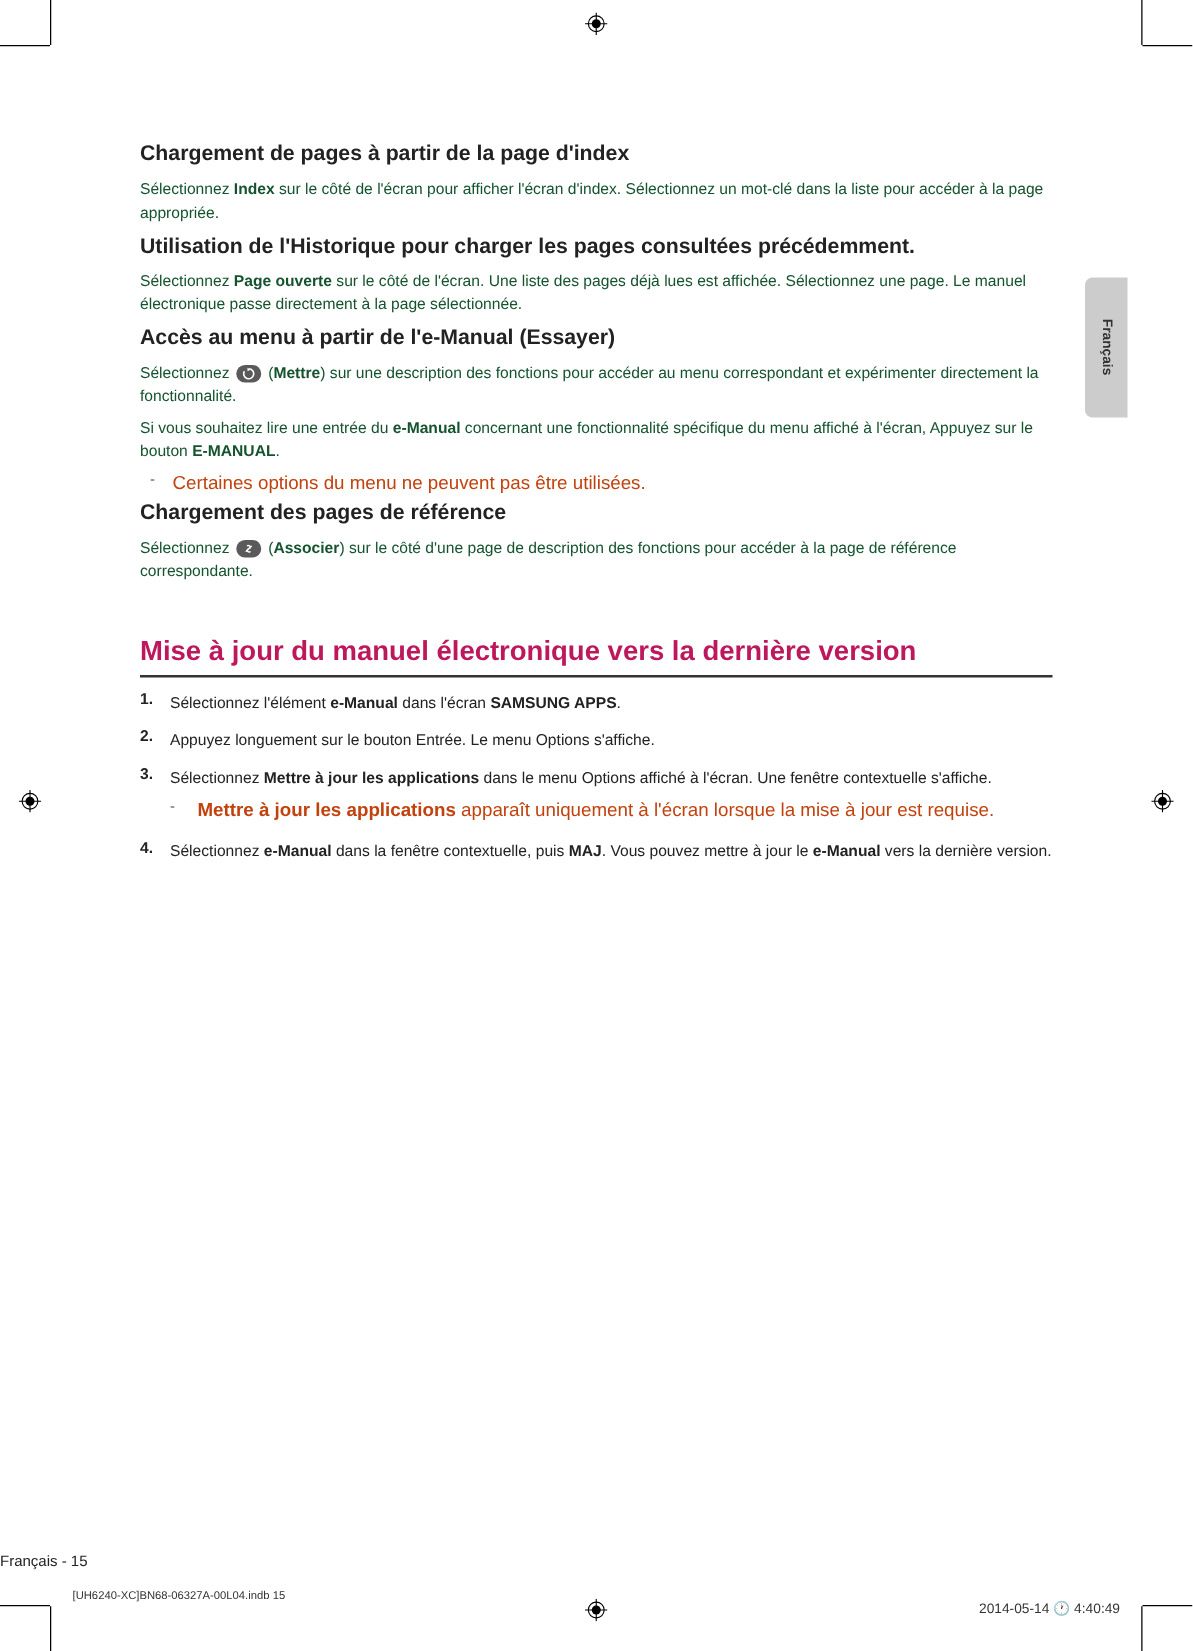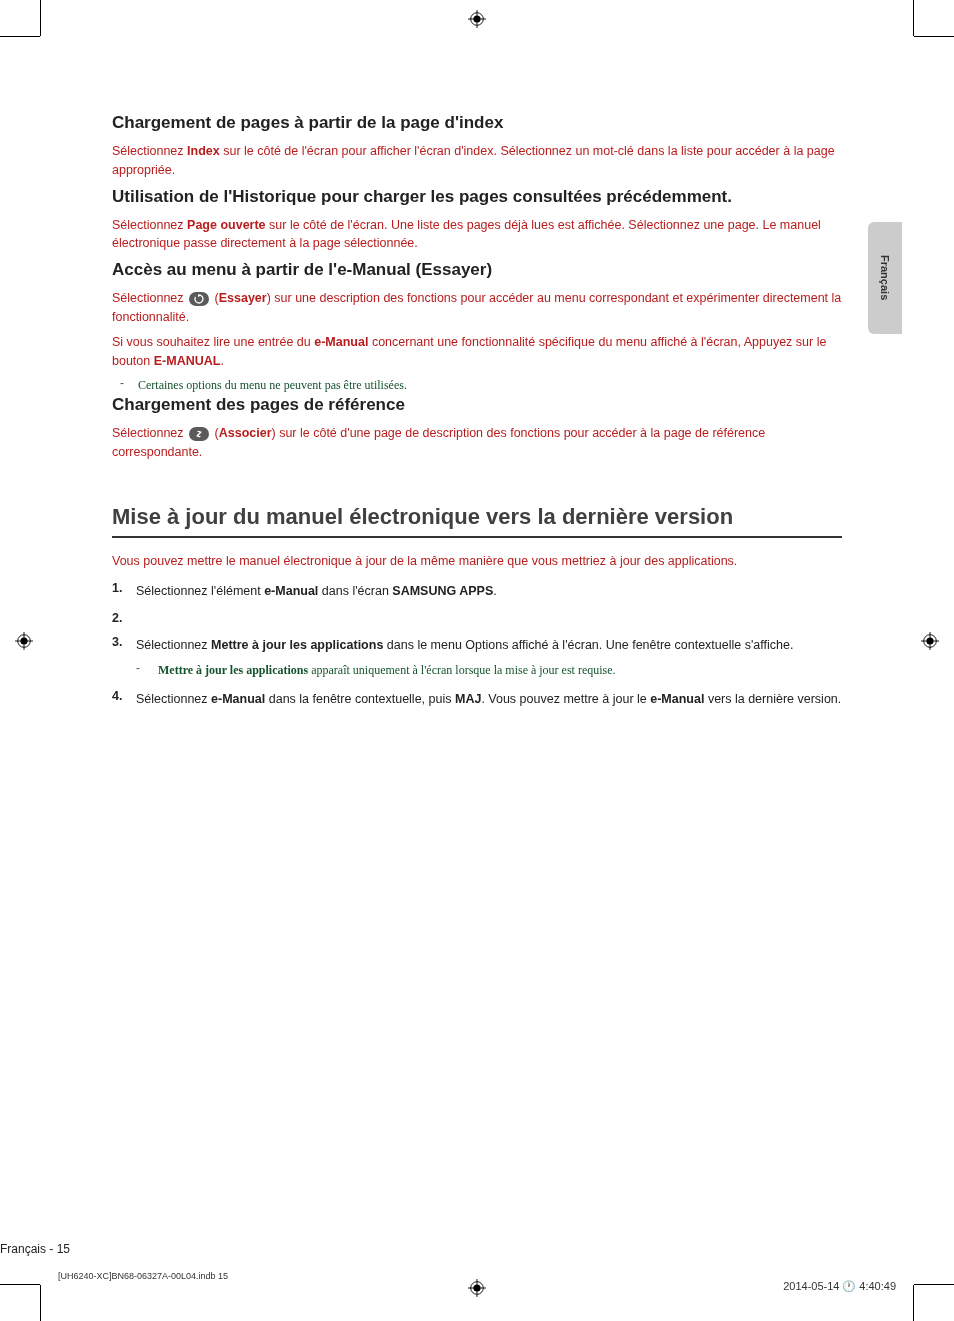--- a/index.html
+++ b/index.html
@@ -46,50 +46,48 @@
     .section-heading {
       font-size: 17px;
       font-weight: bold;
       color: #222;
       margin-bottom: 8px;
       line-height: 1.3;
     }
     .section-heading.first { margin-top: 0; }
     .body-text {
       font-size: 12.5px;
-      color: #b91c1c;
+      color: #14532d;
       line-height: 1.5;
       margin-bottom: 6px;
     }
     .body-text b { font-weight: bold; }
     .bullet-row {
       display: flex;
       margin-top: 6px;
       margin-left: 8px;
     }
     .bullet-dash {
       font-size: 12px;
       color: #555;
       width: 18px;
       flex-shrink: 0;
     }
     .bullet-text {
-      font-size: 12px;
-      color: #14532d;
+      font-size: 15px;
+      color: #c2410c;
       line-height: 1.5;
-      font-family: Liberation Serif, serif;
     }
     .main-heading {
       font-size: 22px;
       font-weight: bold;
-      color: #404040;
+      color: #be185d;
       border-bottom: 2px solid #333;
       padding-bottom: 6px;
       margin-top: 36px;
-      margin-bottom: 14px;
       display: inline-block;
       width: 100%;
     }
     .ol-row {
       display: flex;
       margin-top: 10px;
       margin-left: 0;
     }
     .ol-num {
       font-size: 12.5px;
@@ -236,21 +234,21 @@
   
   <div class="section-heading">Accès au menu à partir de l'e-Manual (Essayer)</div>
   <p class="body-text">
     <span>Sélectionnez </span>
     <span class="icon-inline">
       <svg viewBox="0 0 10 10">
           <path d="M5 1 A4 4 0 1 1 1.5 3" fill="none" stroke="#fff" stroke-width="1.3"></path>
           <path d="M4 0 L6 2 L4 3 Z" fill="#fff"></path>
         </svg>
     </span>
-    (<b>Essayer</b><span>) sur une description des fonctions pour accéder au menu correspondant et expérimenter directement la fonctionnalité.</span>
+    (<b>Mettre</b><span>) sur une description des fonctions pour accéder au menu correspondant et expérimenter directement la fonctionnalité.</span>
   </p>
   <p class="body-text">
     <span>Si vous souhaitez lire une entrée du </span><b>e-Manual</b><span> concernant une fonctionnalité spécifique du menu affiché à l'écran, Appuyez sur le bouton </span><b>E-MANUAL</b><span>.</span>
   </p>
   <div class="bullet-row">
     <span class="bullet-dash">-</span>
     <span class="bullet-text">Certaines options du menu ne peuvent pas être utilisées.</span>
   </div>
 
   
@@ -260,32 +258,32 @@
     <span class="icon-inline">
       <svg viewBox="0 0 10 10">
           <path d="M3 7 L7 3 M4 2.5 A1.5 1.5 0 0 1 6 4.5 M6 7.5 A1.5 1.5 0 0 1 4 5.5" fill="none" stroke="#fff" stroke-width="1.2" stroke-linecap="round"></path>
         </svg>
     </span>
     (<b>Associer</b><span>) sur le côté d'une page de description des fonctions pour accéder à la page de référence correspondante.</span>
   </p>
 
   
   <div class="main-heading">Mise à jour du manuel électronique vers la dernière version</div>
-  <p class="body-text">Vous pouvez mettre le manuel électronique à jour de la même manière que vous mettriez à jour des applications.</p>
 
   
   <div class="ol-row">
     <span class="ol-num">1.</span>
     <span class="ol-text">
       <span>Sélectionnez l'élément </span><b>e-Manual</b><span> dans l'écran </span><b>SAMSUNG APPS</b><span>.</span>
     </span>
   </div>
 
   <div class="ol-row">
     <span class="ol-num">2.</span>
+    <span class="ol-text">Appuyez longuement sur le bouton Entrée. Le menu Options s'affiche.</span>
   </div>
 
   <div class="ol-row">
     <span class="ol-num">3.</span>
     <span class="ol-text">
       <span>Sélectionnez </span><b>Mettre à jour les applications</b><span> dans le menu Options affiché à l'écran. Une fenêtre contextuelle s'affiche.</span>
     </span>
   </div>
   <div class="sub-bullet">
     <span class="bullet-dash">-</span>

